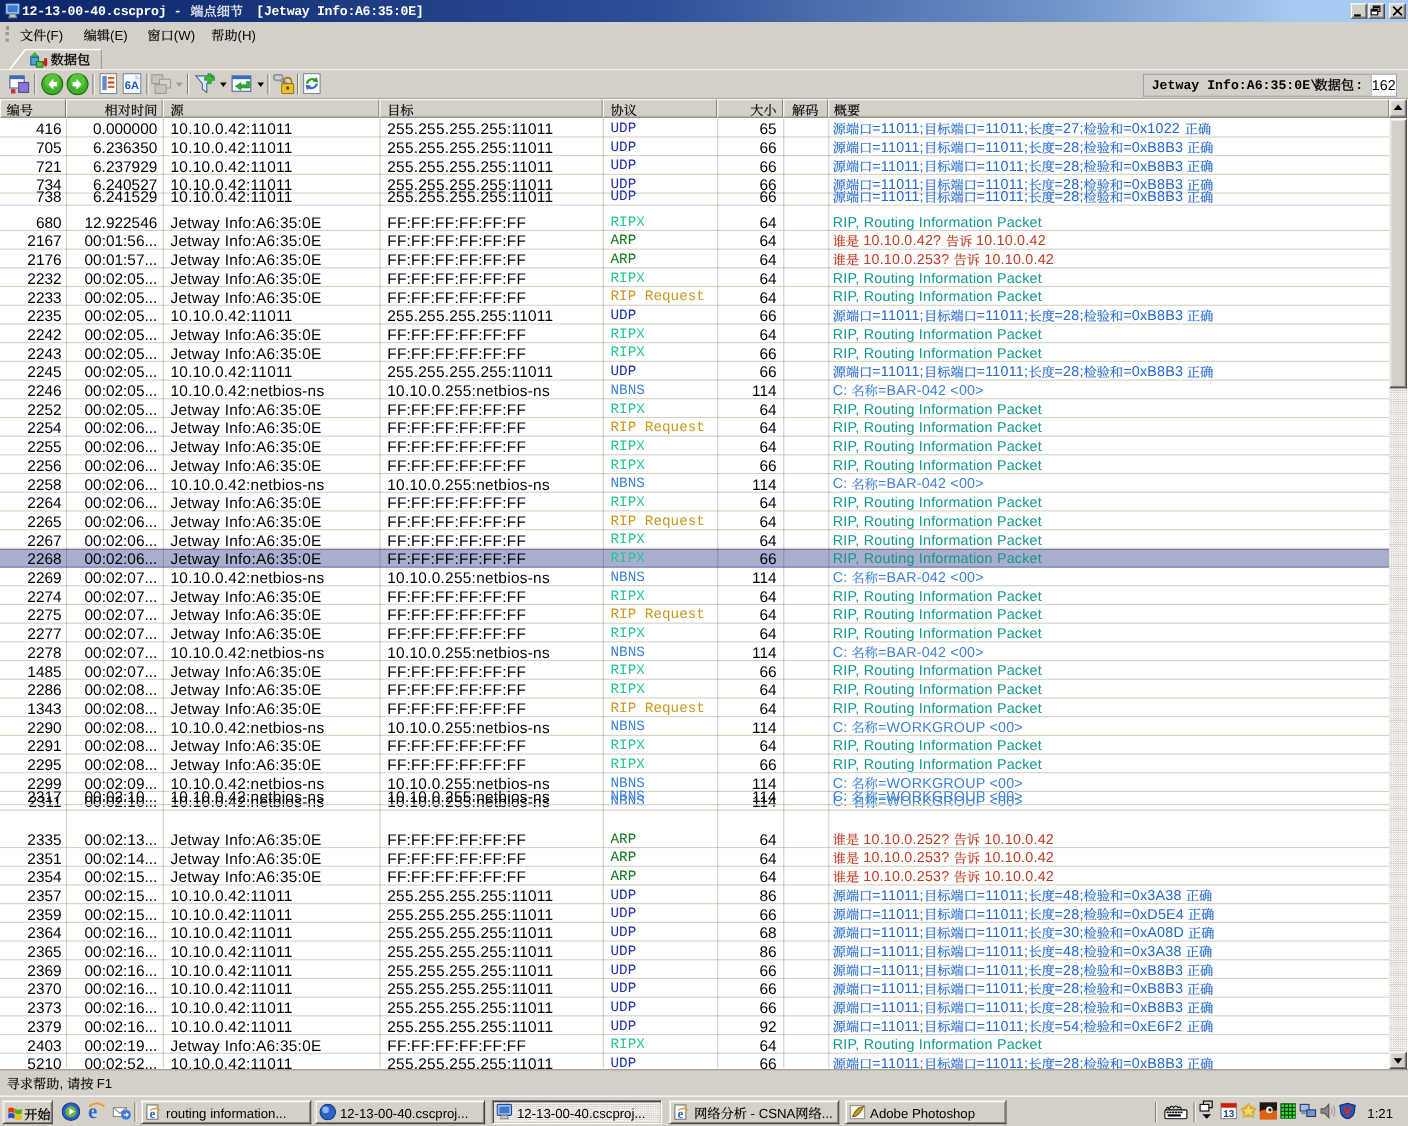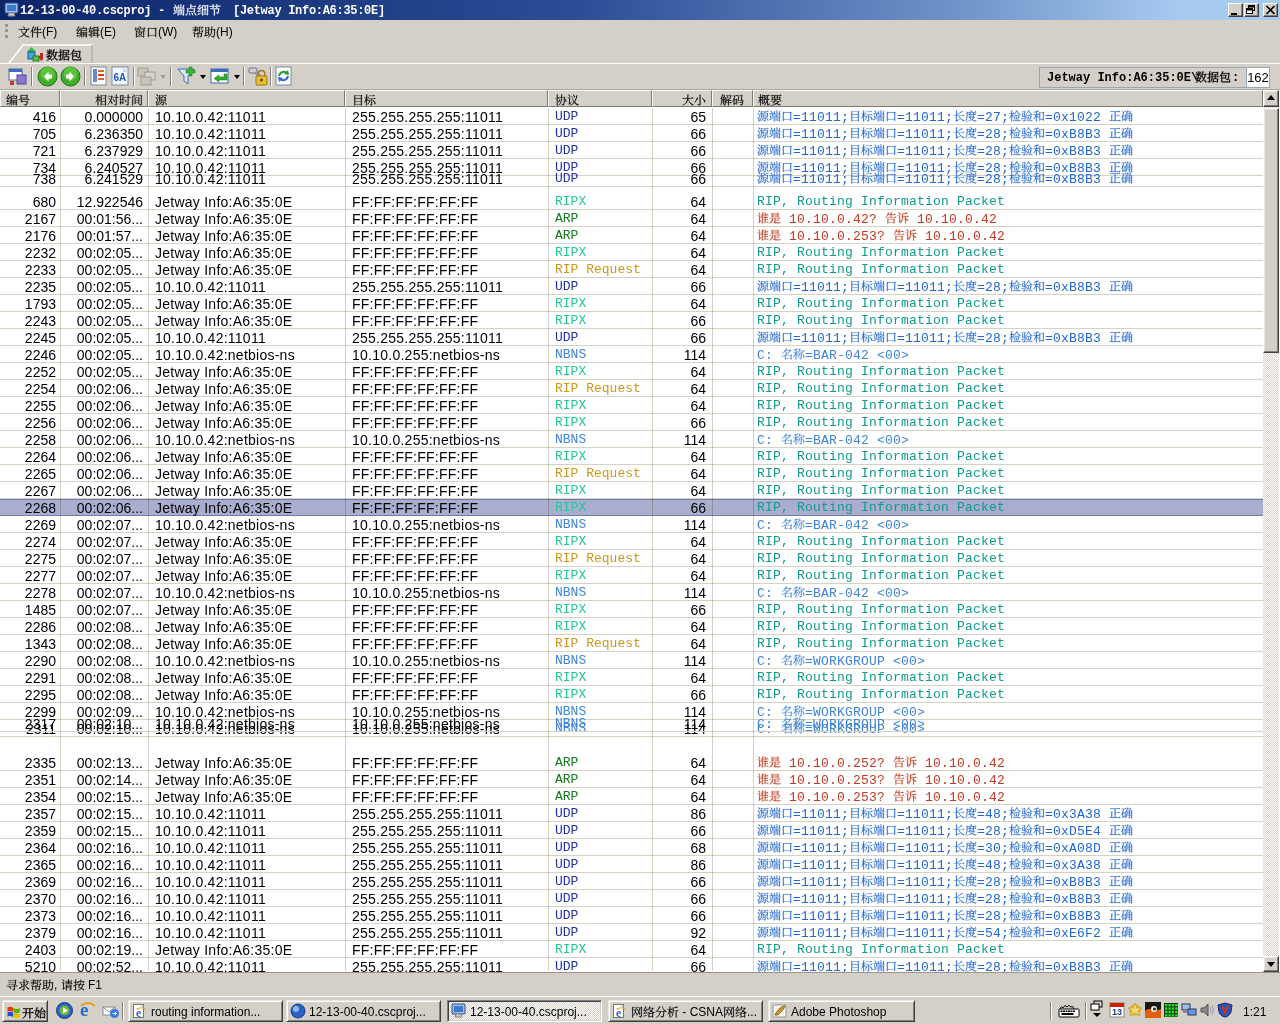--- a/index.html
+++ b/index.html
@@ -27,21 +27,21 @@
  border-right:1px solid #7e7a74;border-bottom:1px solid #7e7a74;}
 .row{position:absolute;left:0;width:1263px;height:17px;font-size:14px;white-space:nowrap;border-bottom:1px solid #d5d2c4}
 .row>span{position:absolute;top:2px;line-height:14px;white-space:nowrap}
 .row>span span{position:static}
 .row .c1{left:0;width:56px;text-align:right}
 .row .c2{left:60px;width:83px;text-align:right}
 .row .c3{left:155px;letter-spacing:0.25px}
 .row .c4{left:352px;letter-spacing:0.25px}
 .row .c5{left:555px;font-family:"Liberation Mono",monospace;font-size:13px}
 .row .c6{left:652px;width:54px;text-align:right}
-.row .c8{left:757px;font-family:Liberation Mono, monospace;font-size:13px;letter-spacing:0.2px}
+.row .c8{left:757px;font-family:Liberation Sans, sans-serif;font-size:13px;letter-spacing:0.2px}
 .row.sel{background:#a9aecf;box-shadow:inset 0 1px #707cab;border-bottom-color:#707cab}
 .vsep{position:absolute;top:108px;height:863px;width:1px;background:#d5d2c4;mix-blend-mode:multiply}
 #vscroll{position:absolute;left:1263px;top:90px;width:16px;height:882px;background:repeating-conic-gradient(#fff 0 25%,#d6d2ca 0 50%) 0 0/2px 2px}
 .sbtn{position:absolute;left:0;width:16px;background:#d4d0c8;border:1px solid;border-color:#fff #404040 #404040 #fff;box-shadow:inset -1px -1px 0 #808080,inset 1px 1px 0 #e8e6e2}
 #statusbar{position:absolute;left:0;top:972px;width:1280px;height:24px;background:#d4d0c8;border-top:1px solid #9a968e;font-size:12px}
 #taskbar{position:absolute;left:0;top:996px;width:1280px;height:28px;background:#d4d0c8;border-top:1px solid #fff;font-size:12px}
 .taskbtn{position:absolute;top:3px;width:155px;height:22px;background:#d4d0c8;
  border:1px solid;border-color:#e8e6e2 #404040 #404040 #e8e6e2;box-shadow:inset 1px 1px 0 #fff,inset -1px -1px 0 #808080;
  white-space:nowrap;overflow:hidden}
 .taskbtn.active{background:repeating-conic-gradient(#fff 0 25%,#d4d0c8 0 50%) 0 0/2px 2px;border-color:#808080 #fff #fff #808080;box-shadow:inset 1px 1px 0 #404040,inset -1px -1px 0 #d4d0c8}
@@ -517,21 +517,21 @@
         </svg><span>=28;</span><svg class="cj " style="vertical-align:-1.5px;" width="36" height="12" viewBox="0 0 3000 1000">
           <use href="#g33" x="0"></use>
           <use href="#g34" x="1000"></use>
           <use href="#g35" x="2000"></use>
         </svg><span>=0xB8B3 </span><svg class="cj " style="vertical-align:-1.5px;" width="24" height="12" viewBox="0 0 2000 1000">
           <use href="#g36" x="0"></use>
           <use href="#g37" x="1000"></use>
         </svg></span>
     </div>
 <div class="row" style="top:295px">
-      <span class="c1">1793</span>
+      <span class="c1">2242</span>
       <span class="c2">00:02:05...</span>
       <span class="c3">Jetway Info:A6:35:0E</span>
       <span class="c4">FF:FF:FF:FF:FF:FF</span>
       <span class="c5" style="color:#25c795">RIPX</span>
       <span class="c6">64</span>
       <span class="c8" style="color:#13998c">RIP, Routing Information Packet</span>
     </div>
 <div class="row" style="top:312px">
       <span class="c1">2243</span>
       <span class="c2">00:02:05...</span>

